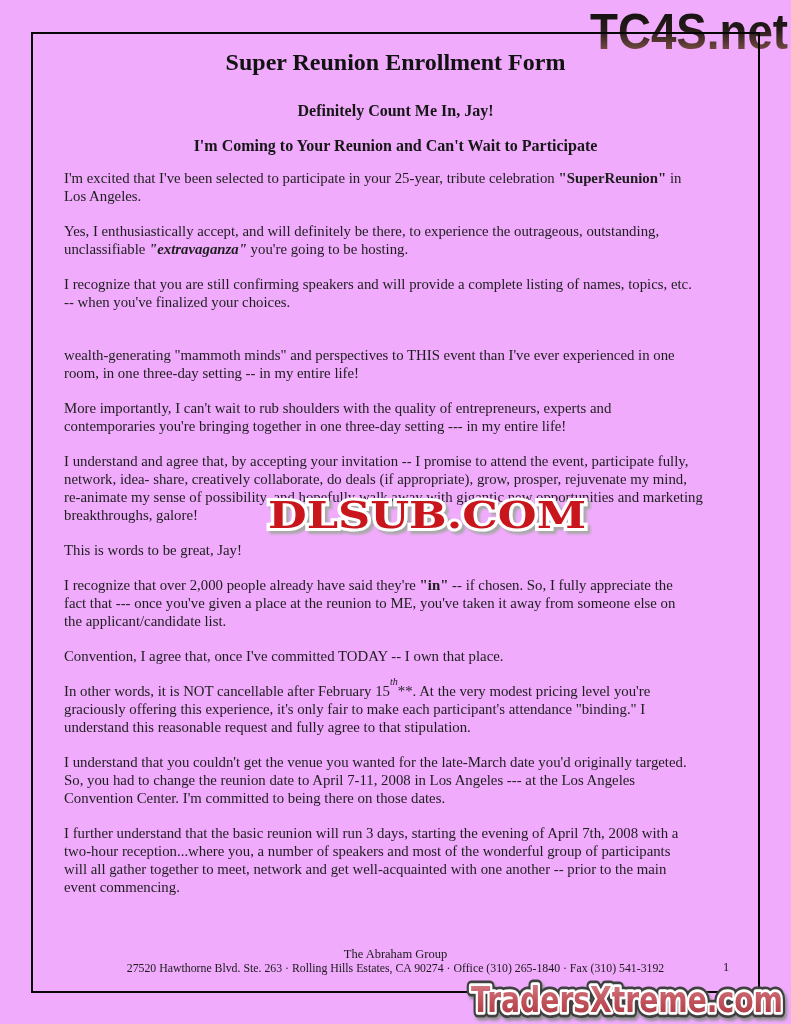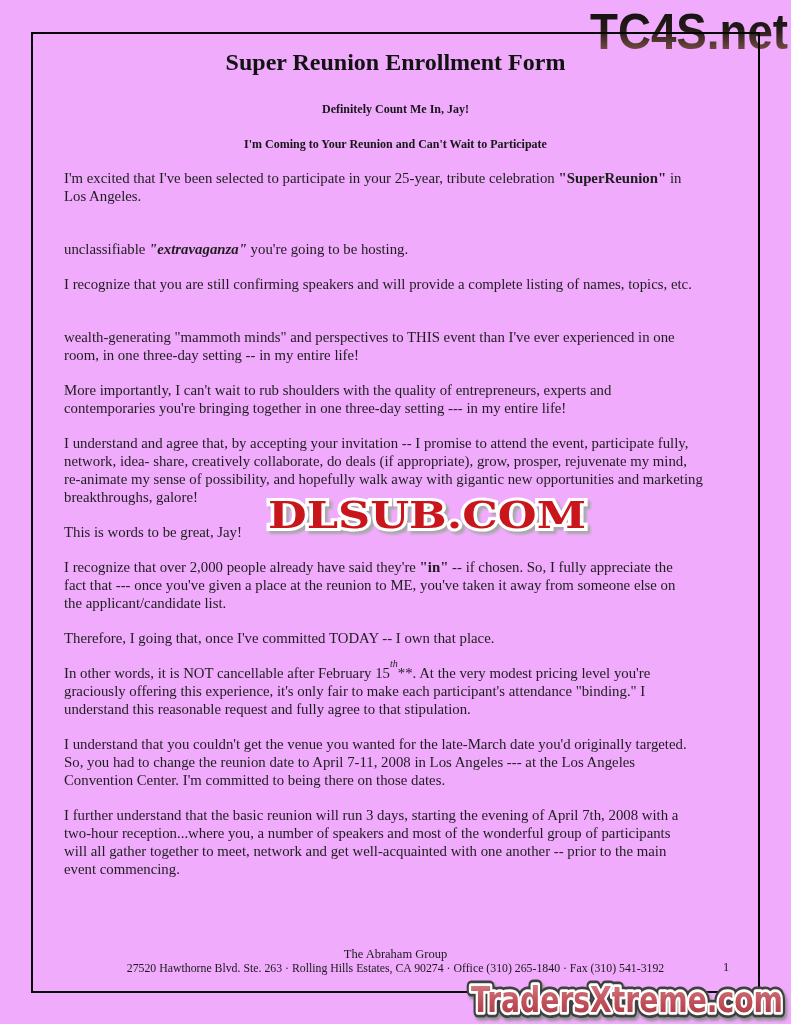--- a/index.html
+++ b/index.html
@@ -10,21 +10,21 @@
   .border-box{
     position:absolute;left:31px;top:32px;width:729px;height:961px;
     border:2px solid #060606;box-sizing:border-box;z-index:3;pointer-events:none;
   }
   .tc4s-wrap{position:absolute;left:586px;top:0px;z-index:1;}
   .doc-title{
     position:absolute;left:66px;top:49px;width:659px;text-align:center;
     font-size:24px;font-weight:bold;color:#121212;z-index:2;white-space:nowrap;
   }
   .doc-sub{position:absolute;left:66px;width:659px;text-align:center;
-    font-weight:bold;font-size:12px;color:#161616;z-index:2;white-space:nowrap;}
+    font-weight:bold;font-size:16px;color:#161616;z-index:2;white-space:nowrap;}
   .sub1{top:102px;}
   .sub2{top:137px;}
   .paras{
     position:absolute;left:64px;top:169px;width:700px;z-index:2;
     font-size:14.8px;line-height:18px;white-space:nowrap;color:#1d1d1d;
   }
   .paras p{margin:0 0 17px 0;}
   .b{font-weight:bold;}
   .bi{font-weight:bold;font-style:italic;}
   .paras sup{font-size:10px;position:relative;top:-5px;line-height:0;font-style:italic;}
@@ -62,28 +62,28 @@
   </div>
 
   <div class="border-box"></div>
 
   <div class="doc-title">Super Reunion Enrollment Form</div>
   <div class="doc-sub sub1">Definitely Count Me In, Jay!</div>
   <div class="doc-sub sub2">I'm Coming to Your Reunion and Can't Wait to Participate</div>
 
   <div class="paras">
       <p><span>I'm excited that I've been selected to participate in your 25-year, tribute celebration </span><span class="b">"SuperReunion"</span><span> in</span><br><span>Los Angeles.</span></p>
-      <p><br><span>unclassifiable </span><span class="bi">"extravaganza"</span><span> you're going to be hosting.</span></p>
-      <p><span>I recognize that you are still confirming speakers and will provide a complete listing of names, topics, etc.</span><br></p>
+      <p><span>Yes, I enthusiastically accept, and will definitely be there, to experience the outrageous, outstanding,</span><br><span>unclassifiable </span><span class="bi">"extravaganza"</span><span> you're going to be hosting.</span></p>
+      <p><span>I recognize that you are still confirming speakers and will provide a complete listing of names, topics, etc.</span><br><span>-- when you've finalized your choices.</span></p>
       <p><br><span>wealth-generating "mammoth minds" and perspectives to THIS event than I've ever experienced in one</span><br><span>room, in one three-day setting -- in my entire life!</span></p>
       <p><span>More importantly, I can't wait to rub shoulders with the quality of entrepreneurs, experts and</span><br><span>contemporaries you're bringing together in one three-day setting --- in my entire life!</span></p>
       <p><span>I understand and agree that, by accepting your invitation -- I promise to attend the event, participate fully,</span><br><span>network, idea- share, creatively collaborate, do deals (if appropriate), grow, prosper, rejuvenate my mind,</span><br><span>re-animate my sense of possibility, and hopefully walk away with gigantic new opportunities and marketing</span><br><span>breakthroughs, galore!</span></p>
       <p><span>This is words to be great, Jay!</span></p>
       <p><span>I recognize that over 2,000 people already have said they're </span><span class="b">"in"</span><span> -- if chosen. So, I fully appreciate the</span><br><span>fact that --- once you've given a place at the reunion to ME, you've taken it away from someone else on</span><br><span>the applicant/candidate list.</span></p>
-      <p><span>Therefore, I going that, once I've committed TODAY -- I own that place.</span></p>
+      <p><span>Convention, I agree that, once I've committed TODAY -- I own that place.</span></p>
       <p><span>In other words, it is NOT cancellable after February 15</span><sup>th</sup><span>**. At the very modest pricing level you're</span><br><span>graciously offering this experience, it's only fair to make each participant's attendance "binding." I</span><br><span>understand this reasonable request and fully agree to that stipulation.</span></p>
       <p><span>I understand that you couldn't get the venue you wanted for the late-March date you'd originally targeted.</span><br><span>So, you had to change the reunion date to April 7-11, 2008 in Los Angeles --- at the Los Angeles</span><br><span>Convention Center. I'm committed to being there on those dates.</span></p>
       <p><span>I further understand that the basic reunion will run 3 days, starting the evening of April 7th, 2008 with a</span><br><span>two-hour reception...where you, a number of speakers and most of the wonderful group of participants</span><br><span>will all gather together to meet, network and get well-acquainted with one another -- prior to the main</span><br><span>event commencing.</span></p>
     </div>
 
   <div class="stamp-dlsub">
     <svg width="334" height="58">
       <defs>
         <filter id="ds1" x="-20%" y="-20%" width="150%" height="160%">
           <feDropShadow dx="3" dy="3" stdDeviation="1" flood-color="#a9a9a9"></feDropShadow>

